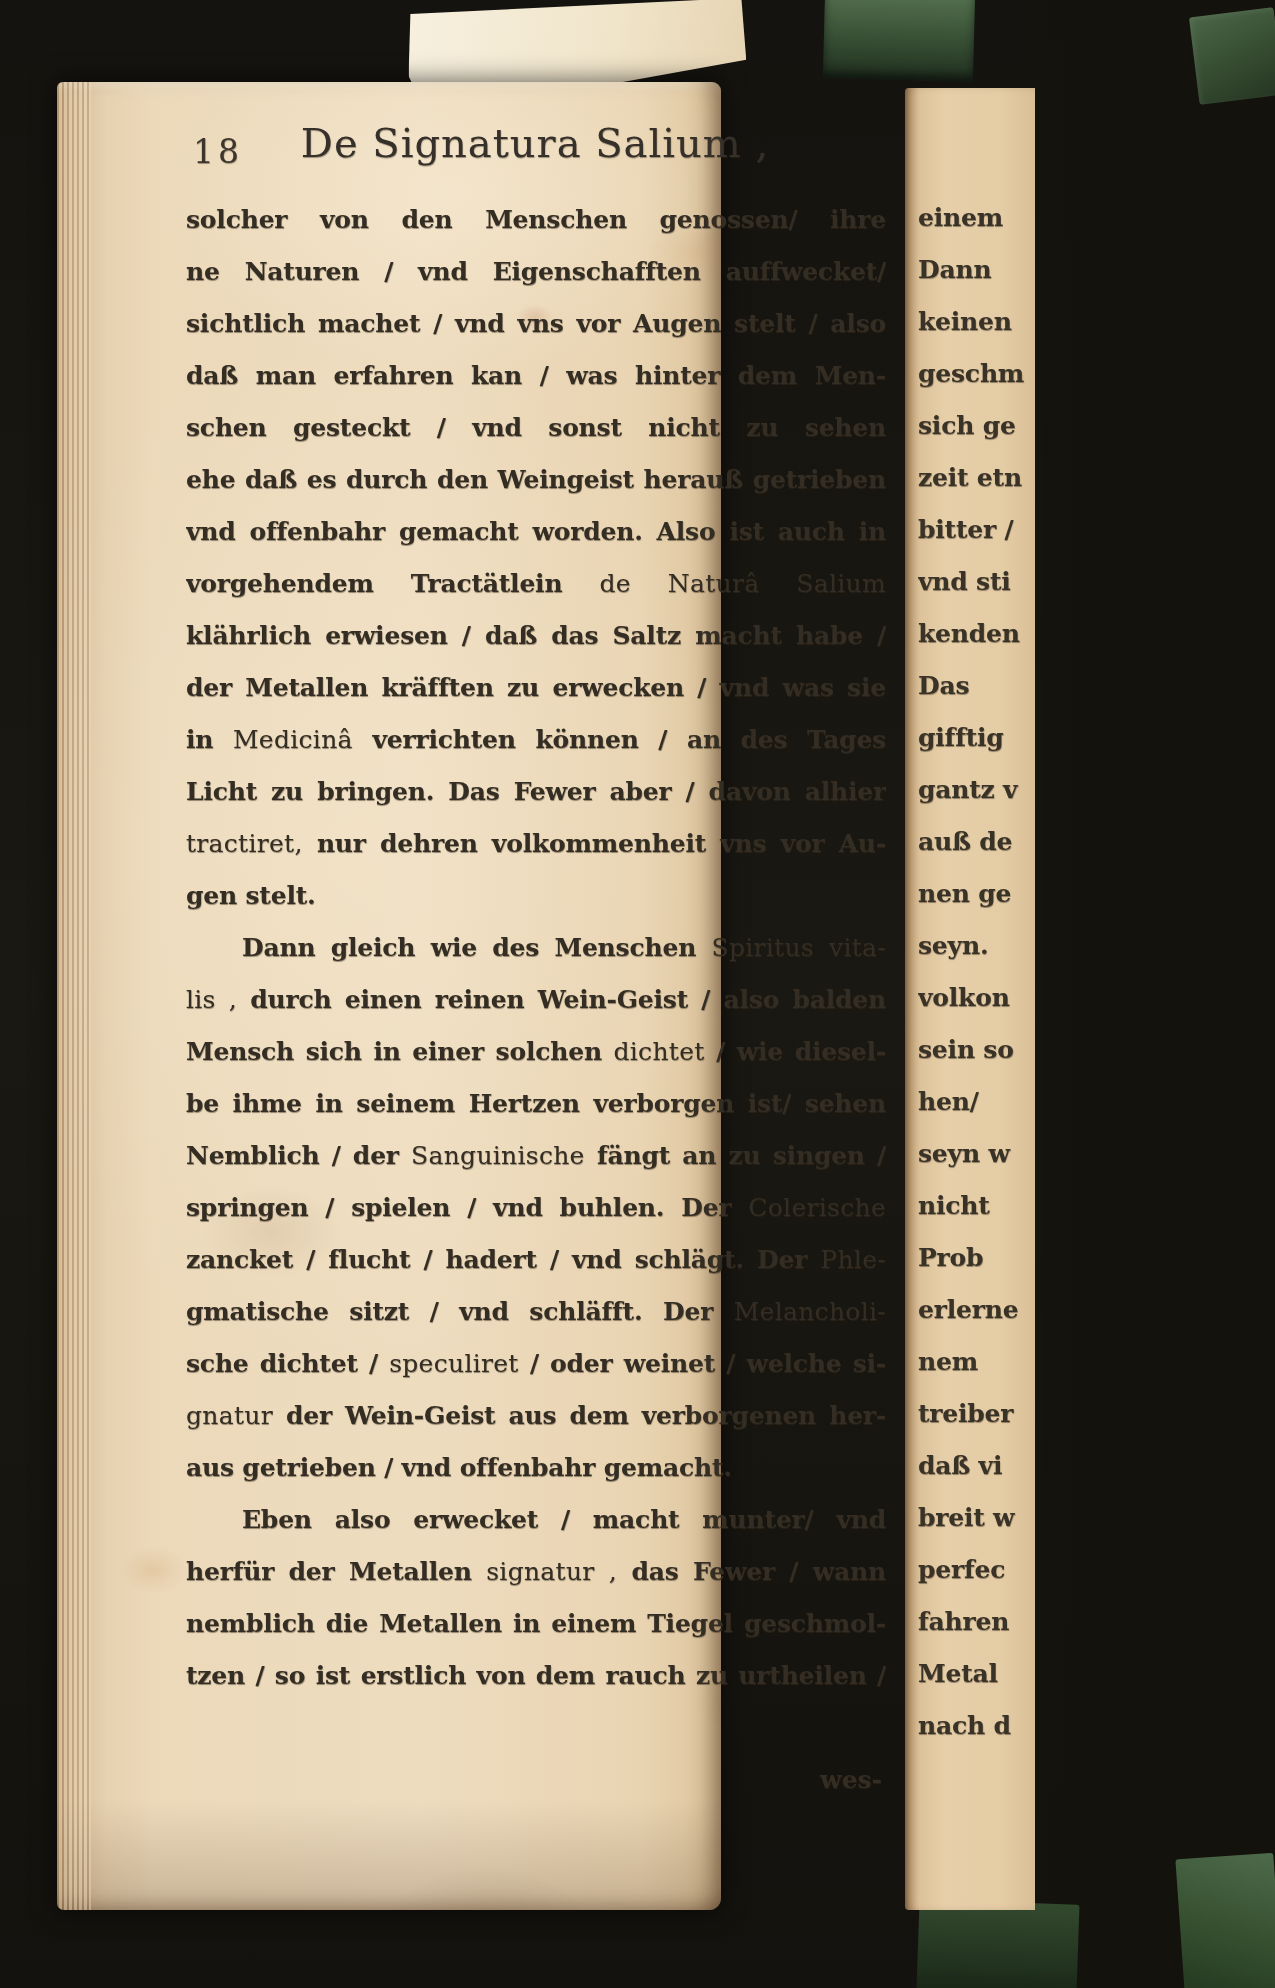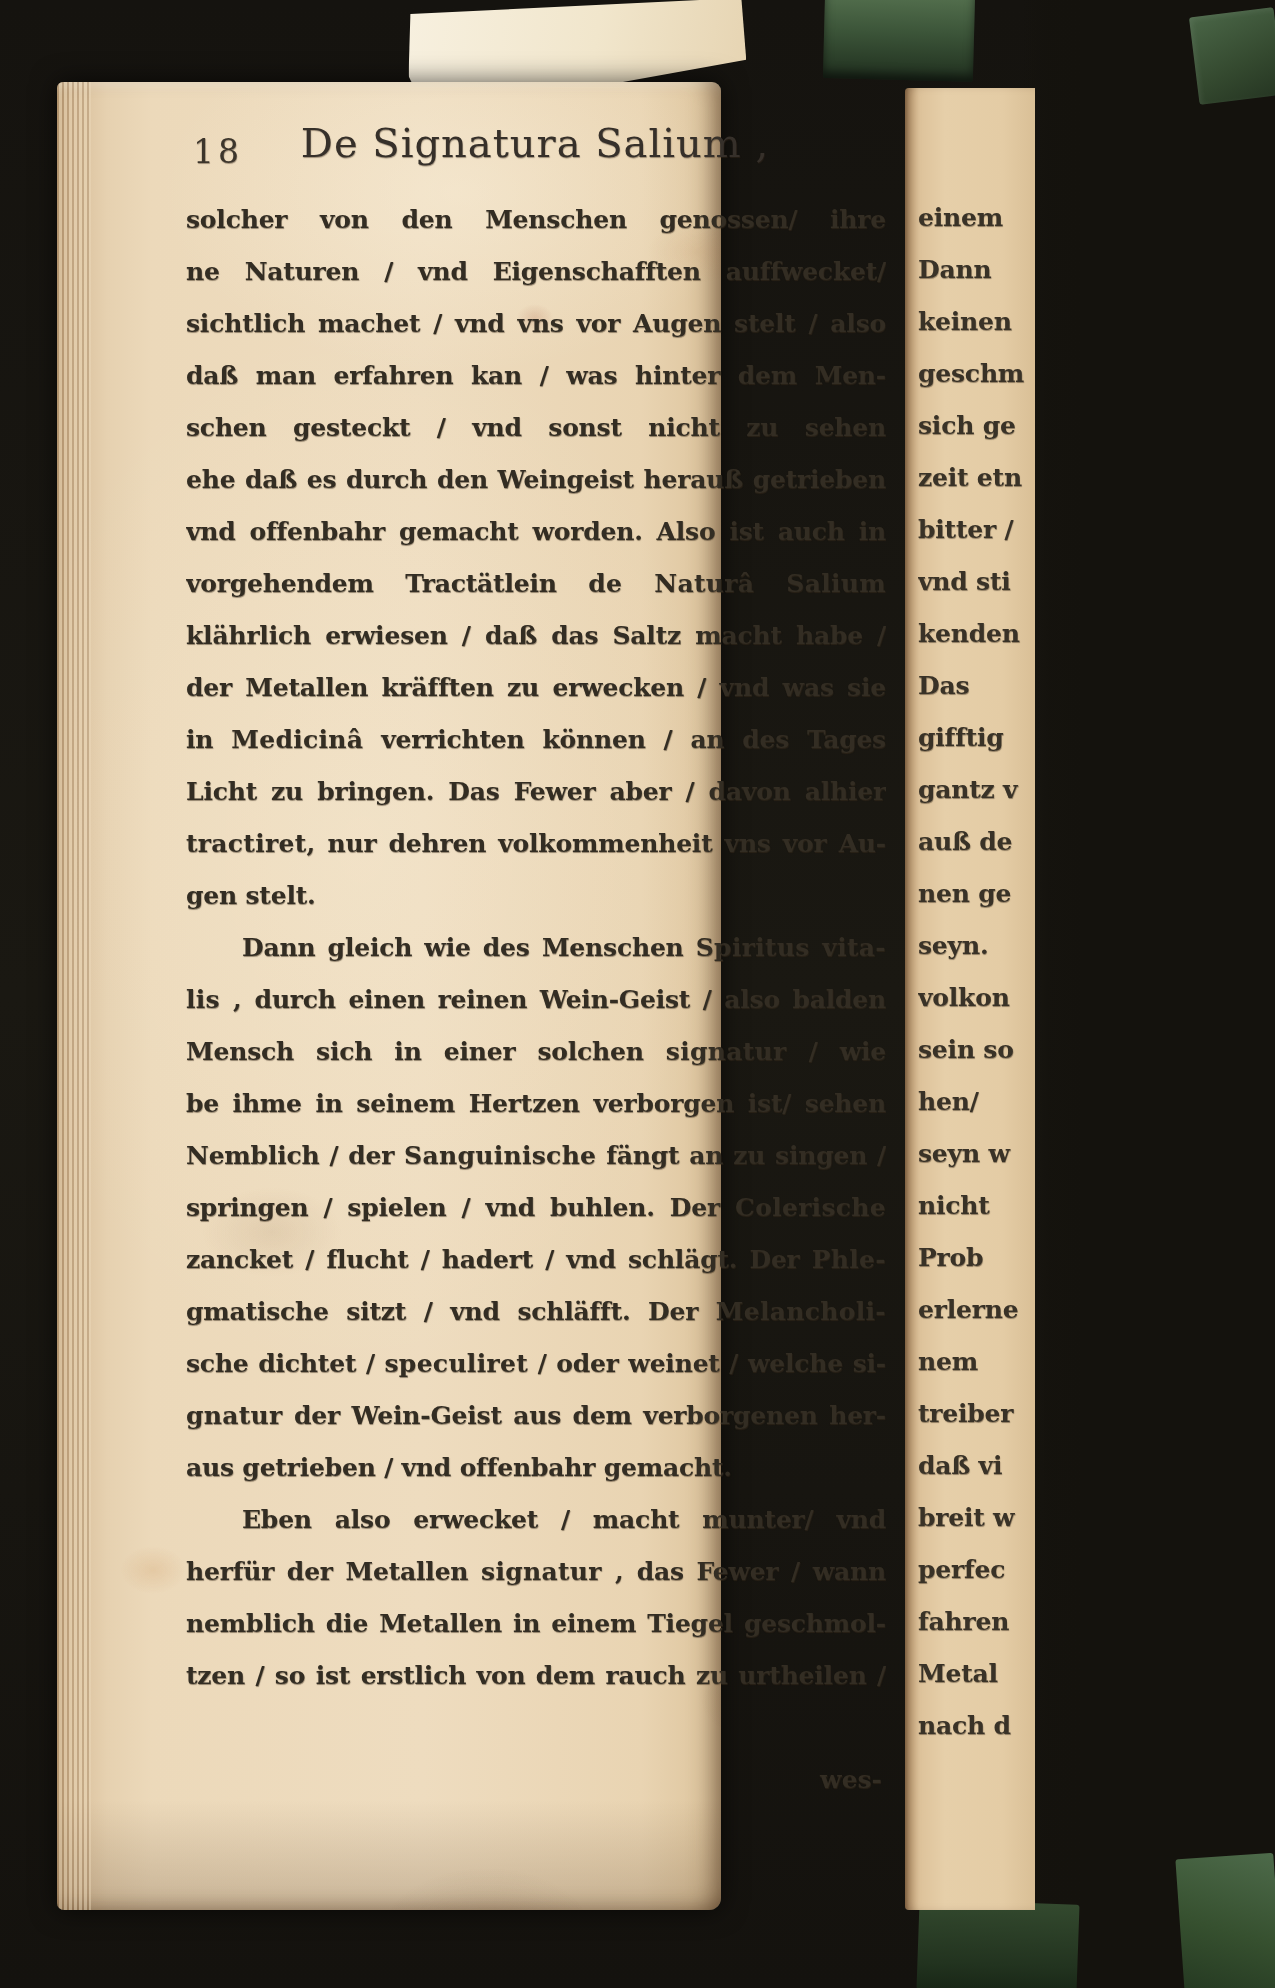--- a/index.html
+++ b/index.html
@@ -76,21 +76,21 @@
   .running-header{position:absolute;left:128px;top:38px;width:700px;text-align:center;
     font-size:40px;color:#36302a;letter-spacing:1px;
     text-shadow:0.5px 0.7px 1px rgba(60,45,30,.45);}
   .body-text{position:absolute;left:129px;top:112px;width:700px;}
   .line{height:52px;line-height:52px;font-size:25px;color:#332d23;
     text-align:justify;text-align-last:justify;overflow:hidden;
     text-shadow:0.4px 0.6px 0.8px rgba(60,45,30,.5);}
   .line.left{text-align-last:left;}
   .line.indent{text-indent:56px;}
   .frak{font-weight:700;letter-spacing:-0.2px;}
-  .latin{font-weight:700;letter-spacing:0.3px;}
+  .latin{font-weight:400;letter-spacing:0.3px;}
   .catchword{position:absolute;left:129px;top:1672px;width:696px;text-align:right;
     height:52px;line-height:52px;font-size:25px;font-weight:700;color:#332d23;
     padding-right:6px;text-shadow:0.4px 0.6px 0.8px rgba(60,45,30,.5);}
 </style>
 </head>
 <body>
 
 <div class="scene">
 
   <div class="paper-tab"></div>
@@ -150,21 +150,21 @@
         <div class="line"><span class="frak">vnd offenbahr gemacht worden. Also ist auch in</span></div>
         <div class="line"><span class="frak">vorgehendem Tractätlein </span><span class="latin">de Naturâ Salium</span></div>
         <div class="line"><span class="frak">klährlich erwiesen / daß das Saltz macht habe /</span></div>
         <div class="line"><span class="frak">der Metallen kräfften zu erwecken / vnd was sie</span></div>
         <div class="line"><span class="frak">in </span><span class="latin">Medicinâ</span><span class="frak"> verrichten können / an des Tages</span></div>
         <div class="line"><span class="frak">Licht zu bringen. Das Fewer aber / davon alhier</span></div>
         <div class="line"><span class="latin">tractiret,</span><span class="frak"> nur dehren volkommenheit vns vor Au-</span></div>
         <div class="line left"><span class="frak">gen stelt.</span></div>
         <div class="line indent"><span class="frak">Dann gleich wie des Menschen </span><span class="latin">Spiritus vita-</span></div>
         <div class="line"><span class="latin">lis ,</span><span class="frak"> durch einen reinen Wein-Geist / also balden</span></div>
-        <div class="line"><span class="frak">Mensch sich in einer solchen </span><span class="latin">signatur</span><span class="frak"> / wie diesel-</span></div>
+        <div class="line"><span class="frak">Mensch sich in einer solchen </span><span class="latin">dichtet</span><span class="frak"> / wie diesel-</span></div>
         <div class="line"><span class="frak">be ihme in seinem Hertzen verborgen ist/ sehen läst :</span></div>
         <div class="line"><span class="frak">Nemblich / der </span><span class="latin">Sanguinische</span><span class="frak"> fängt an zu singen /</span></div>
         <div class="line"><span class="frak">springen / spielen / vnd buhlen. Der </span><span class="latin">Colerische</span></div>
         <div class="line"><span class="frak">zancket / flucht / hadert / vnd schlägt. Der </span><span class="latin">Phle-</span></div>
         <div class="line"><span class="frak">gmatische sitzt / vnd schläfft. Der </span><span class="latin">Melancholi-</span></div>
         <div class="line"><span class="frak">sche dichtet / </span><span class="latin">speculiret</span><span class="frak"> / oder weinet / welche si-</span></div>
         <div class="line"><span class="latin">gnatur</span><span class="frak"> der Wein-Geist aus dem verborgenen her-</span></div>
         <div class="line left"><span class="frak">aus getrieben / vnd offenbahr gemacht.</span></div>
         <div class="line indent"><span class="frak">Eben also erwecket / macht munter/ vnd bringt</span></div>
         <div class="line"><span class="frak">herfür der Metallen </span><span class="latin">signatur ,</span><span class="frak"> das Fewer / wann</span></div>

